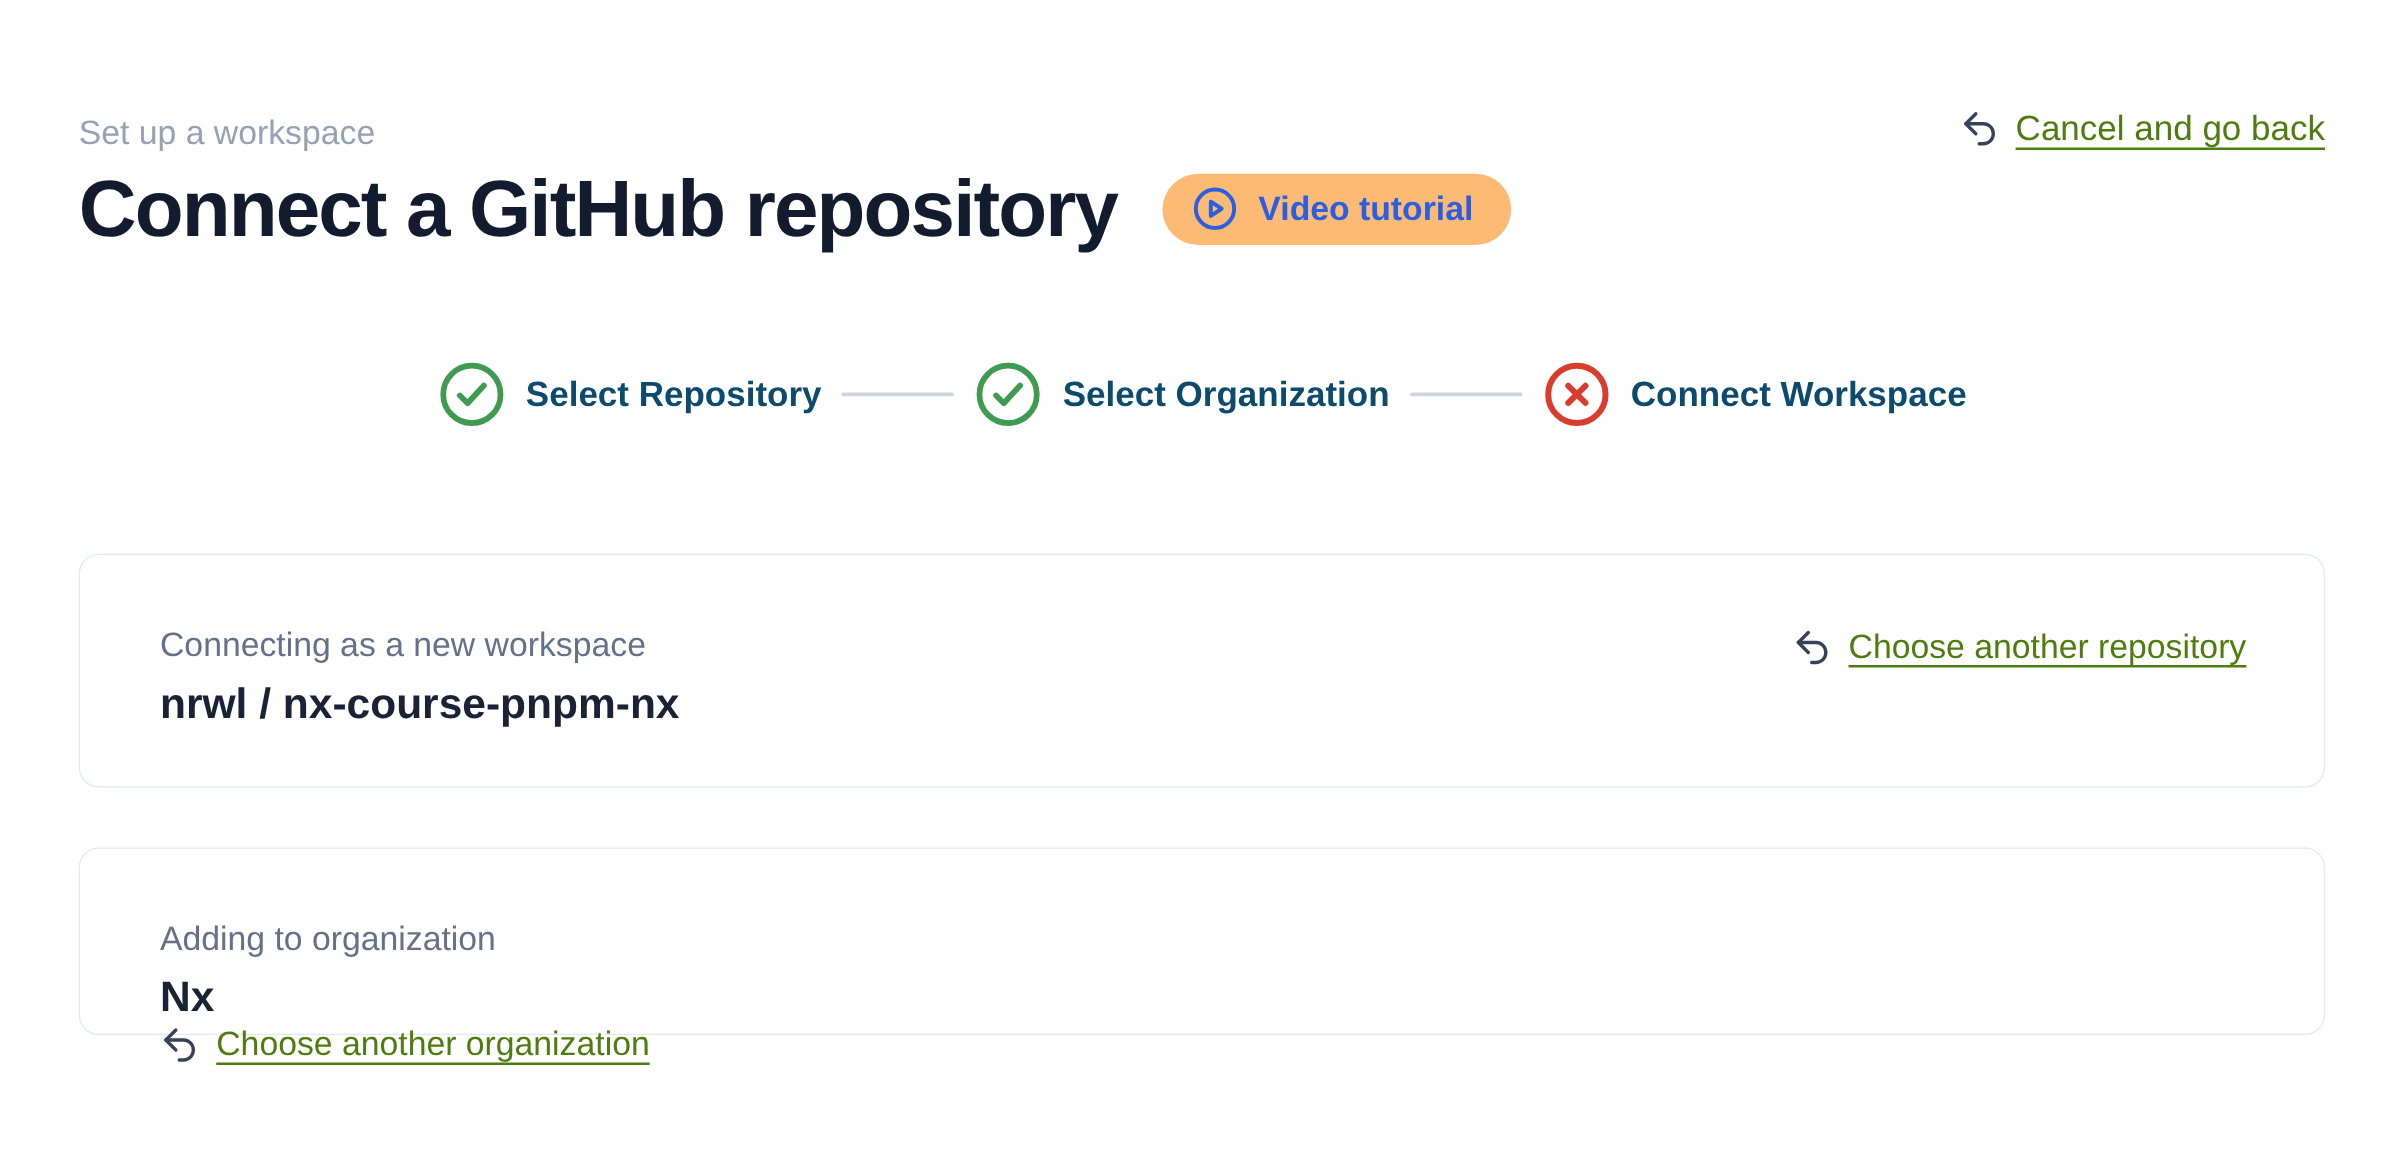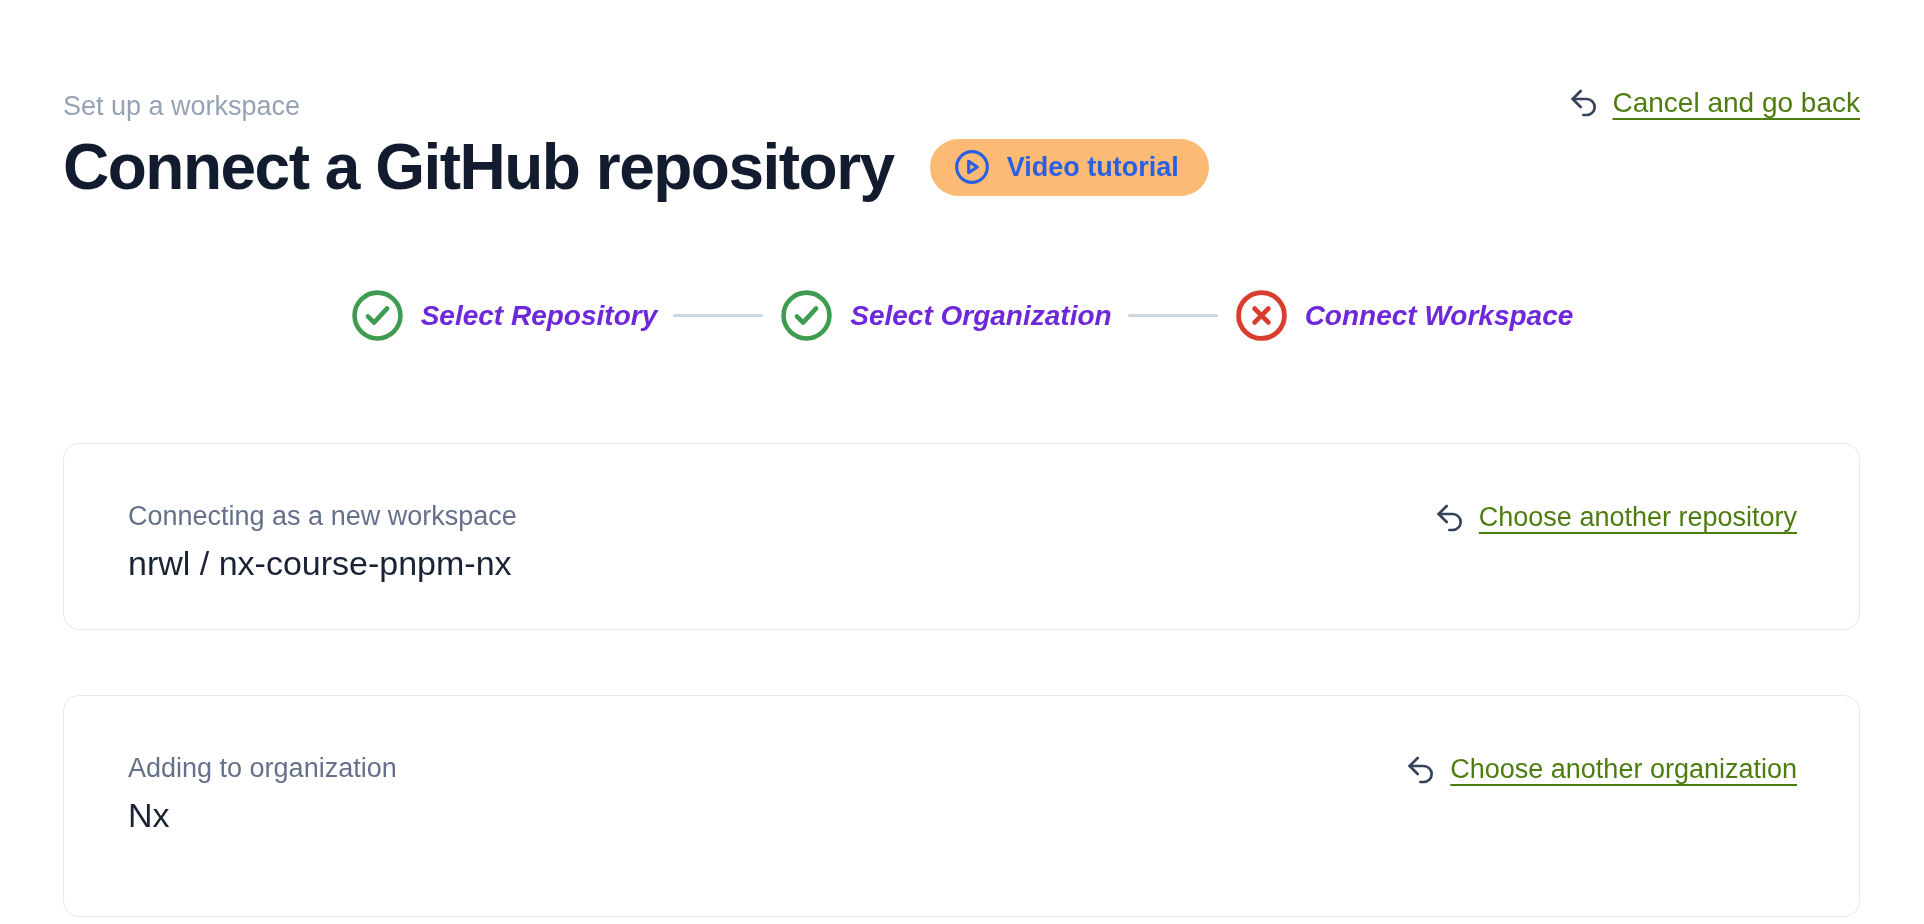--- a/index.html
+++ b/index.html
@@ -83,23 +83,22 @@
     align-items: center;
   }
   .step {
     display: flex;
     align-items: center;
     gap: 16px;
   }
   .step-label {
     font-size: 28px;
     font-weight: 600;
-    color: #6d28d9;
+    color: #0c4a6e;
     white-space: nowrap;
-    font-style: italic;
   }
   .step-icon { width: 55px; height: 55px; flex: 0 0 auto; }
   .connector {
     width: 90px;
     height: 3px;
     border-radius: 2px;
     background: #cdd5e1;
     margin: 0 16px;
   }
 
@@ -107,34 +106,34 @@
   .card {
     border: 1.5px solid #e4e8f0;
     border-radius: 16px;
     background: #ffffff;
     padding: 56px 62px 0 64px;
     display: flex;
     justify-content: space-between;
     align-items: flex-start;
   }
   .card-1 { margin-top: 100px; height: 187px; }
-  .card-2 { margin-top: 65px; height: 222px; }
+  .card-2 { margin-top: 48px; height: 150px; flex-direction: column; }
   .card-label {
     font-size: 27px;
     line-height: 32px;
     color: #65708a;
   }
   .card-value {
     margin-top: 11px;
     font-size: 34px;
     line-height: 40px;
     color: #1a2236;
   }
-  .value-owner { font-weight: 400; }
-  .value-bold { font-weight: 400; }
+  .value-owner { font-weight: 700; }
+  .value-bold { font-weight: 700; }
   .change-link {
     display: flex;
     align-items: flex-start;
     gap: 13px;
     cursor: pointer;
     margin-top: 2px;
   }
   .change-link .link-text { font-size: 27px; }
 </style>
 </head>

